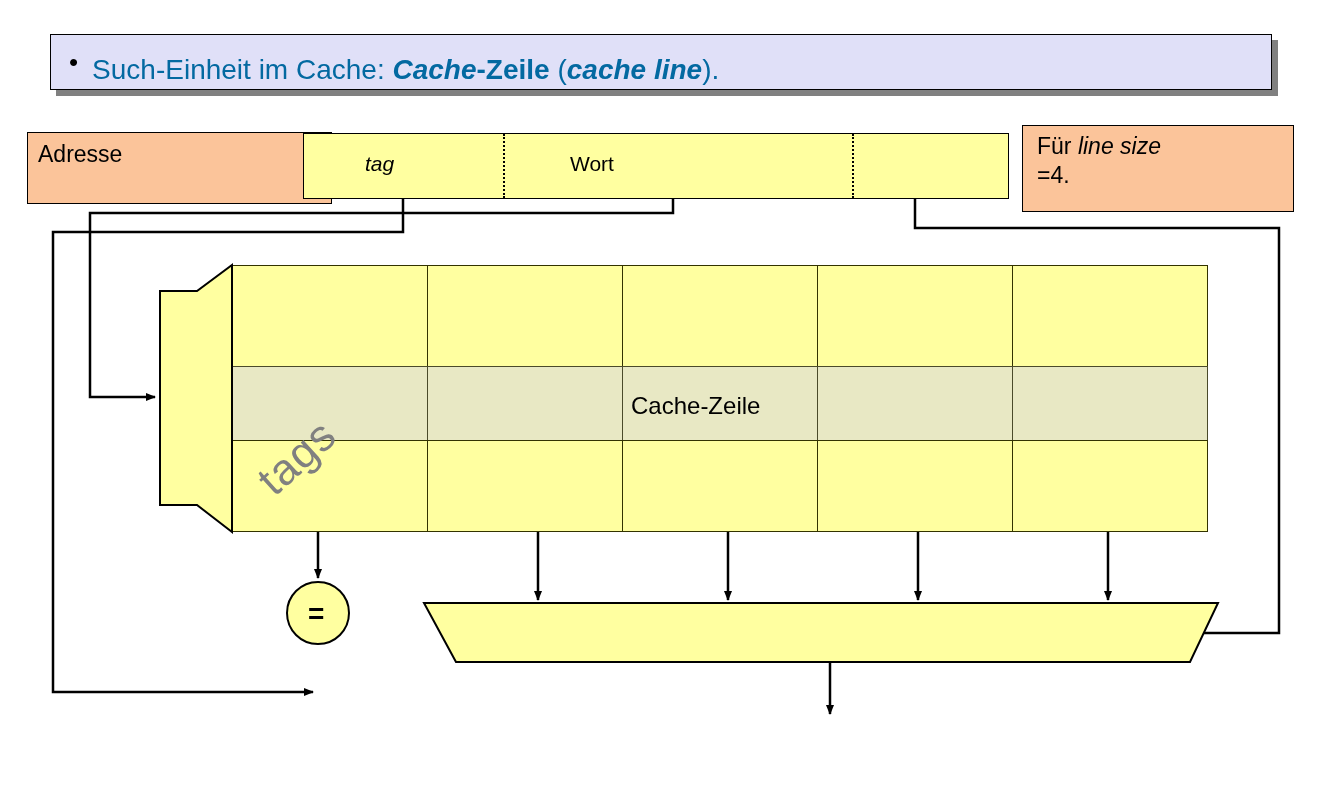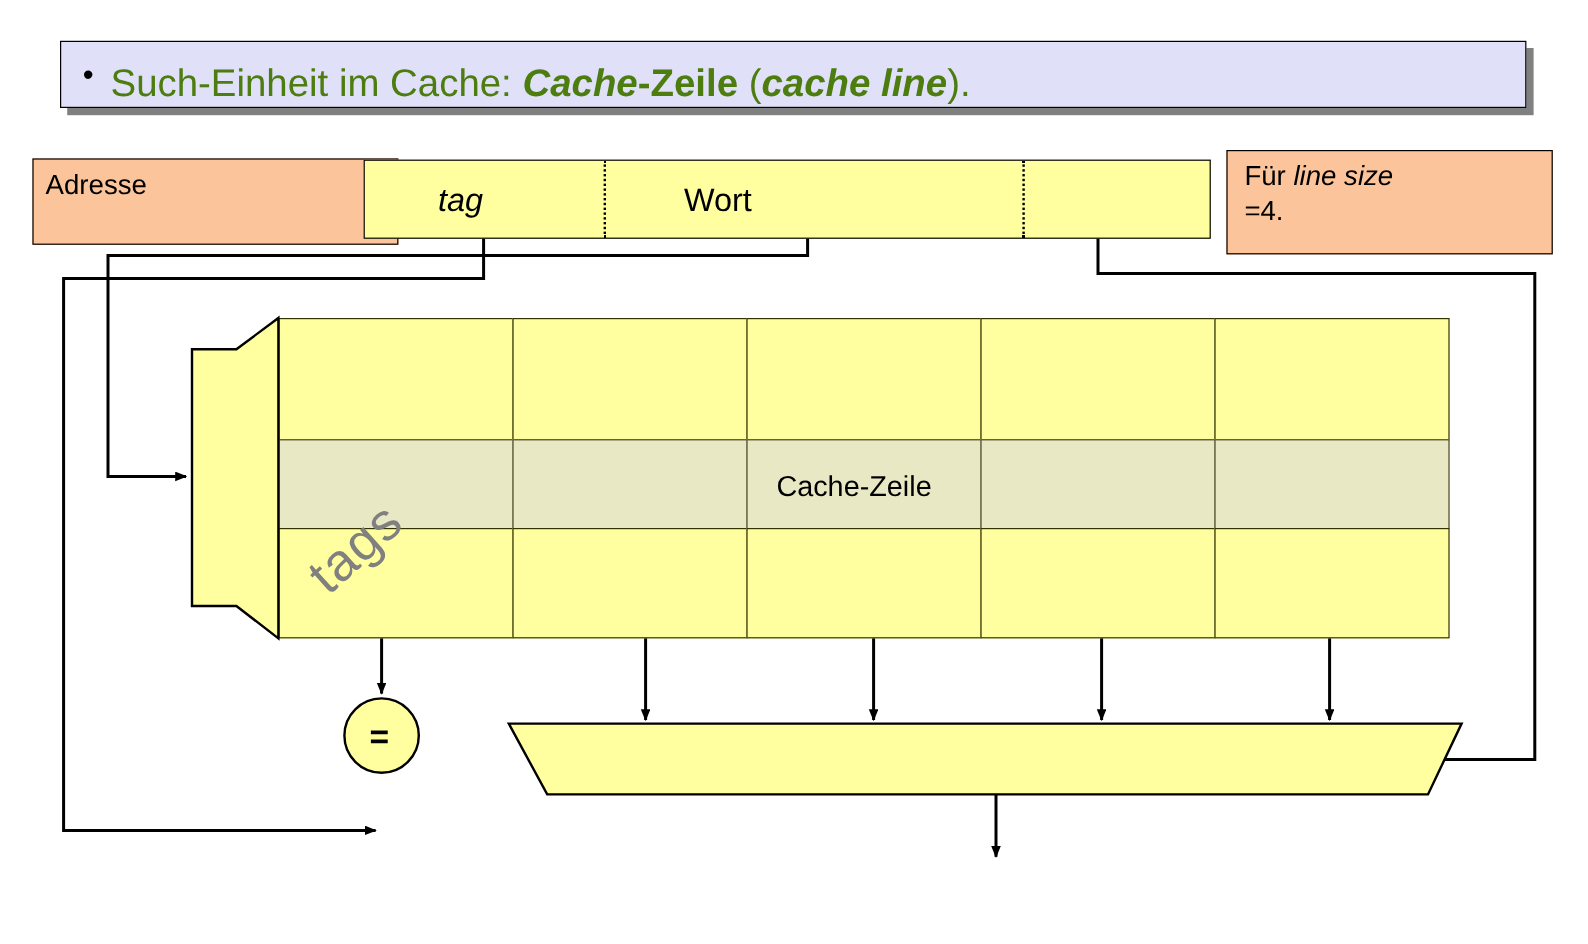--- a/index.html
+++ b/index.html
@@ -40,22 +40,22 @@
     padding-left: 18px;
   }
   .banner-bottom {
     left: 46px;
     top: 719px;
     width: 1232px;
     height: 57px;
     padding-left: 16px;
   }
   .banner-text {
-    font-size: 32px;
-    color: #4d7c0f;
+    font-size: 28px;
+    color: #0369a1;
     white-space: nowrap;
     line-height: 1.1;
     margin-top: 16px;
   }
   .bullet-dot {
     font-size: 26px;
     margin-right: 14px;
     color: #000;
   }
   .bi { font-style: italic; }
@@ -102,21 +102,21 @@
   }
   .addr-divider {
     position: absolute;
     top: 0;
     width: 0;
     height: 100%;
     border-left: 2px dotted #000;
   }
   .addr-label {
     position: absolute;
-    font-size: 27px;
+    font-size: 21px;
     color: #000;
     white-space: nowrap;
     text-align: right;
   }
 
   
   .cache-cell {
     position: absolute;
     box-sizing: border-box;
     border: 1px solid #333300;
@@ -200,21 +200,21 @@
   <div class="cache-cell hl" style="left:622px; top:366px; width:196px; height:75px;"></div>
   <div class="cache-cell hl" style="left:817px; top:366px; width:196px; height:75px;"></div>
   <div class="cache-cell hl" style="left:1012px; top:366px; width:196px; height:75px;"></div>
 
   <div class="cache-cell" style="left:232px; top:440px; width:196px; height:92px;"></div>
   <div class="cache-cell" style="left:427px; top:440px; width:196px; height:92px;"></div>
   <div class="cache-cell" style="left:622px; top:440px; width:196px; height:92px;"></div>
   <div class="cache-cell" style="left:817px; top:440px; width:196px; height:92px;"></div>
   <div class="cache-cell" style="left:1012px; top:440px; width:196px; height:92px;"></div>
 
-  <div class="cell-label" style="left:631px; top:392px;margin-left:16px;">Cache-Zeile</div>
+  <div class="cell-label" style="left:631px; top:392px;">Cache-Zeile</div>
 
   <svg class="wires" viewBox="0 0 1323 787">
     <defs>
       <marker id="arw" markerWidth="10" markerHeight="10" refX="9" refY="4" orient="auto" markerUnits="userSpaceOnUse">
         <path d="M0,0 L10,4 L0,8 z" fill="#000"></path>
       </marker>
     </defs>
 
     <polygon points="232,265 232,532 197,505 160,505 160,291 197,291" fill="#ffffa0" stroke="#000" stroke-width="2"></polygon>
 

